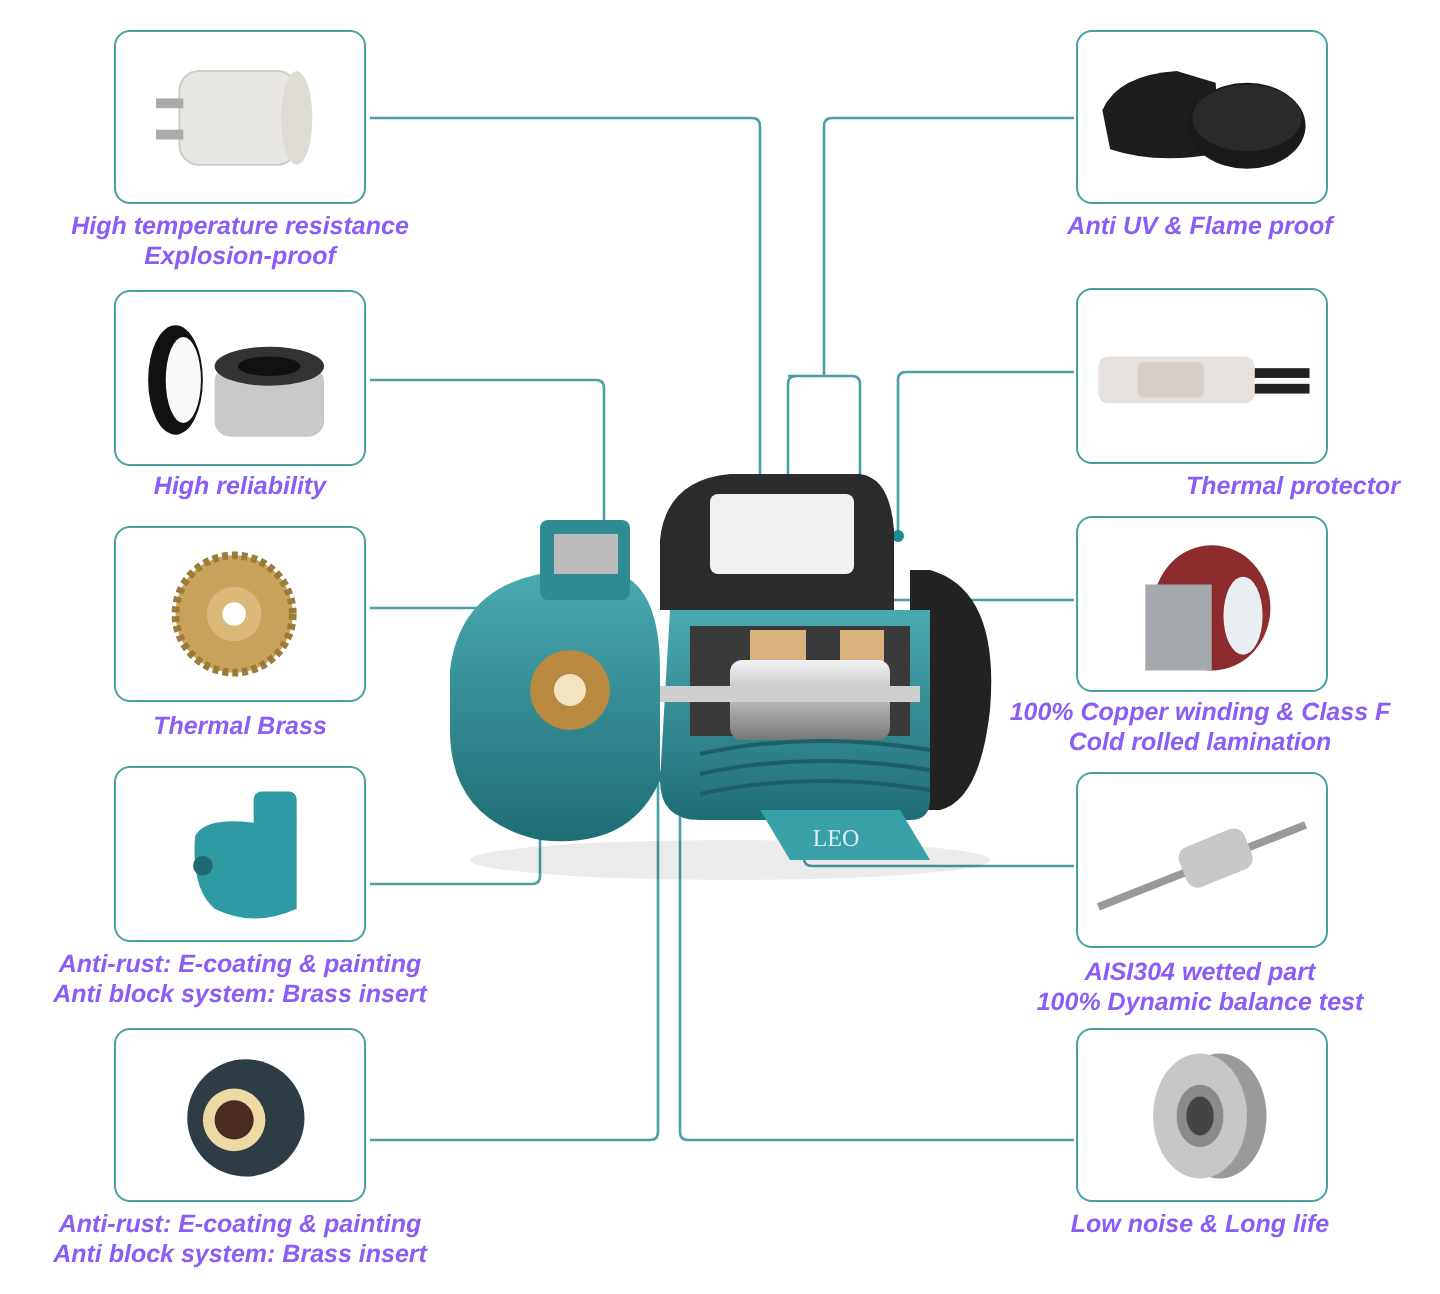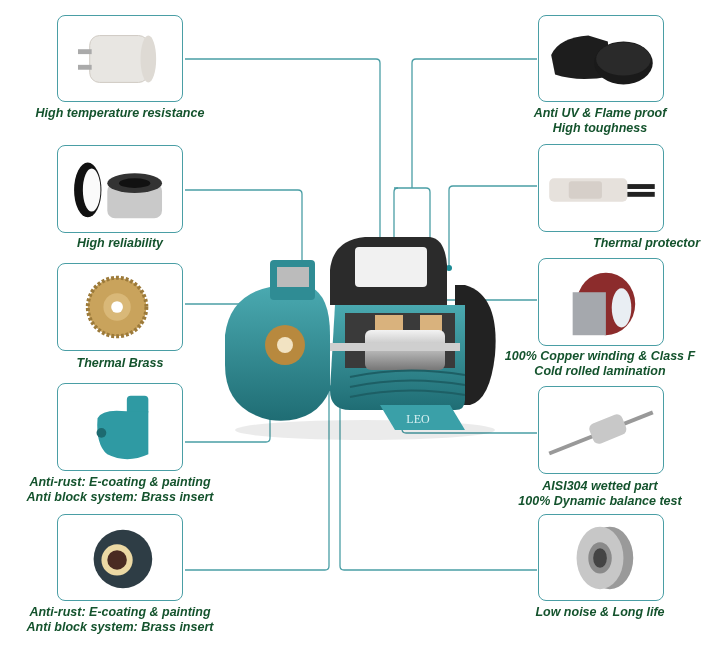--- a/index.html
+++ b/index.html
@@ -1,20 +1,20 @@
 <!DOCTYPE html>
 <html><head>
 <meta charset="utf-8">
 <style>
   html, body { margin: 0; padding: 0; background: #ffffff; }
   body { width: 720px; height: 647px; position: relative; overflow: hidden;
          font-family: "Liberation Sans", sans-serif; }
   .card { position: absolute; border: 1.5px solid #4a9ea5; border-radius: 8px;
           background: #fff; box-sizing: border-box; overflow: hidden; }
-  .caption { position: absolute; text-align: center; color: #14532d;
+  .caption { position: absolute; text-align: center; color: #8b5cf6;
              font-weight: bold; font-style: italic; font-size: 12.5px; line-height: 15px;
              font-family: "Liberation Sans", sans-serif; white-space: nowrap; }
   svg.lines { position: absolute; left: 0; top: 0; }
   .art { position: absolute; left: 0; top: 0; width: 100%; height: 100%; }
 </style>
 </head>
 <body>
 
 <svg class="lines" width="720" height="647">
   <g fill="none" stroke="#4a9ea5" stroke-width="1.3">
@@ -100,20 +100,21 @@
 <div class="card" style="left:57px;top:15px;width:126px;height:87px;">
   <svg class="art" viewBox="0 0 126 87">
     <rect x="32" y="20" width="60" height="48" rx="10" fill="#e8e6e2" stroke="#cfcac3"></rect>
     <ellipse cx="92" cy="44" rx="8" ry="24" fill="#dedad4"></ellipse>
     <rect x="20" y="34" width="14" height="5" fill="#aaa"></rect>
       <rect x="20" y="50" width="14" height="5" fill="#aaa"></rect>
   </svg>
 </div>
 <div class="caption" style="left:20px;top:106px;width:200px;">
   <div>High temperature resistance</div>
+  <div>Explosion-proof</div>
 </div>
 
 <div class="card" style="left:57px;top:145px;width:126px;height:88px;">
   <svg class="art" viewBox="0 0 126 88">
     <ellipse cx="30" cy="45" rx="14" ry="28" fill="#111"></ellipse>
       <ellipse cx="34" cy="45" rx="9" ry="22" fill="#fafafa"></ellipse>
     <rect x="50" y="38" width="56" height="36" rx="8" fill="#c9c9c9"></rect>
     <ellipse cx="78" cy="38" rx="28" ry="10" fill="#333"></ellipse>
       <ellipse cx="78" cy="38" rx="16" ry="5" fill="#111"></ellipse>
   </svg>
@@ -159,21 +160,20 @@
 
 <div class="card" style="left:538px;top:15px;width:126px;height:87px;">
   <svg class="art" viewBox="0 0 126 87">
     <path d="M12 40 Q20 22 50 20 L70 26 L72 62 Q40 68 16 60 Z" fill="#1d1d1d"></path>
     <ellipse cx="86" cy="48" rx="30" ry="22" fill="#1a1a1a"></ellipse>
       <ellipse cx="86" cy="44" rx="28" ry="17" fill="#2a2a2a"></ellipse>
   </svg>
 </div>
 <div class="caption" style="left:500px;top:106px;width:200px;">
   <div>Anti UV &amp; Flame proof</div>
-  <div>High toughness</div>
 </div>
 
 <div class="card" style="left:538px;top:144px;width:126px;height:88px;">
   <svg class="art" viewBox="0 0 126 88">
     <rect x="10" y="34" width="80" height="24" rx="5" fill="#e6e1dc"></rect>
     <rect x="30" y="37" width="34" height="18" rx="3" fill="#d6cfc9"></rect>
     <rect x="90" y="40" width="28" height="5" fill="#222"></rect>
       <rect x="90" y="48" width="28" height="5" fill="#222"></rect>
   </svg>
 </div>

